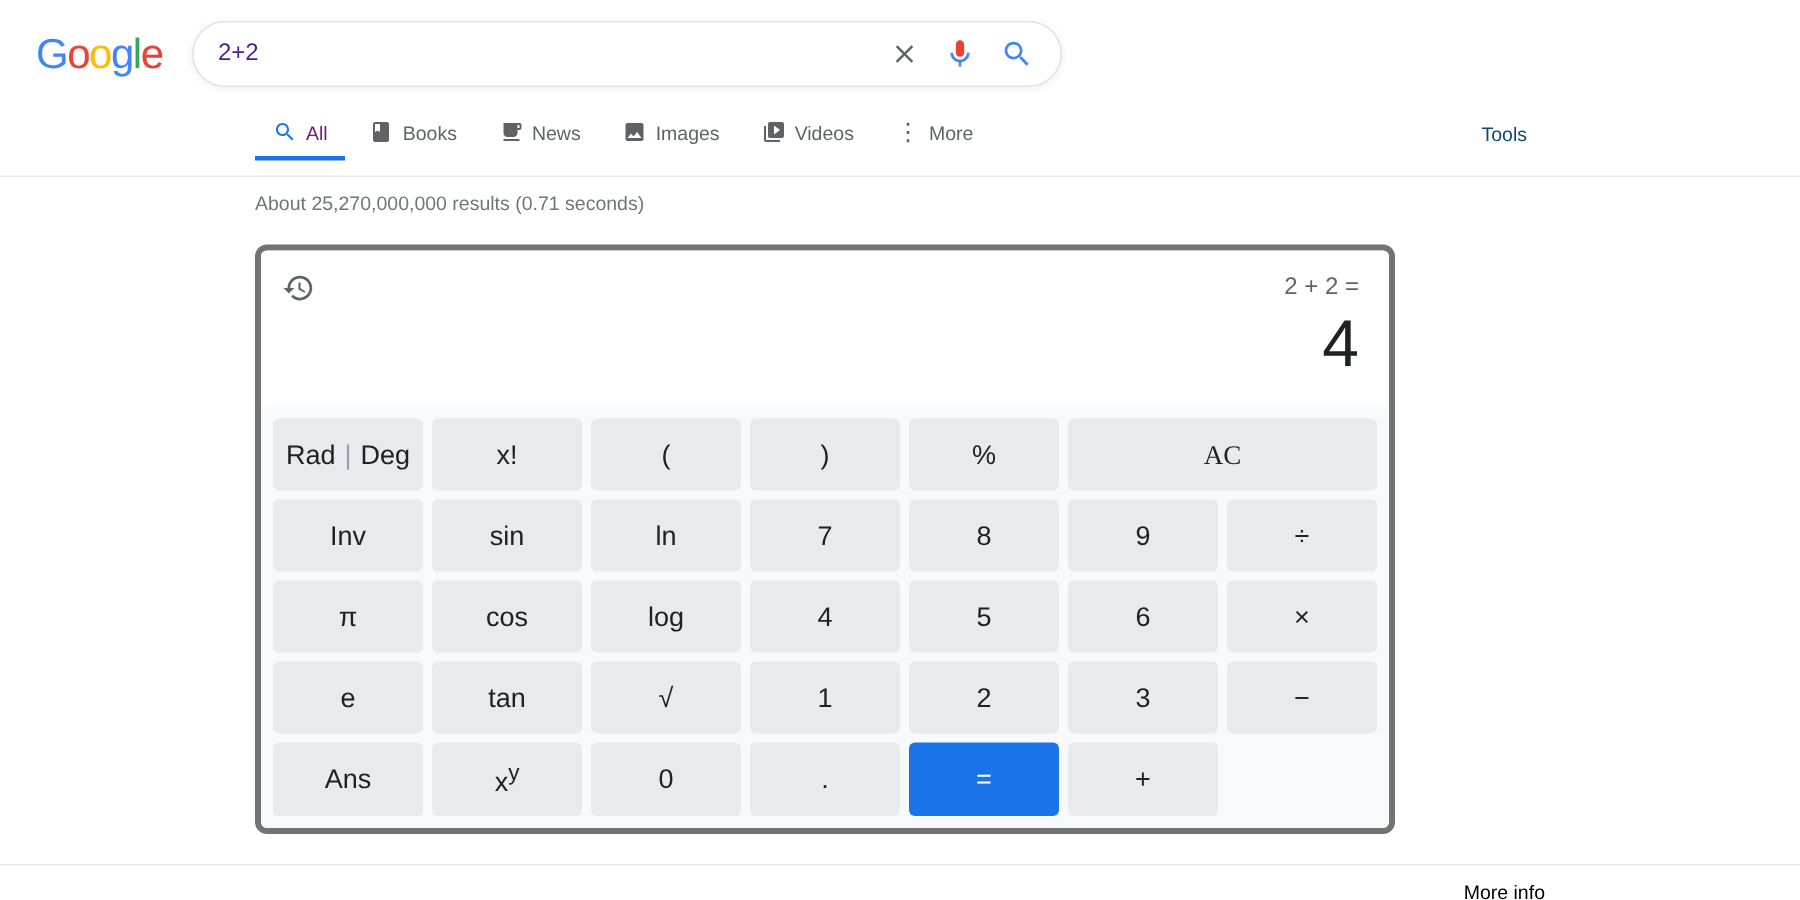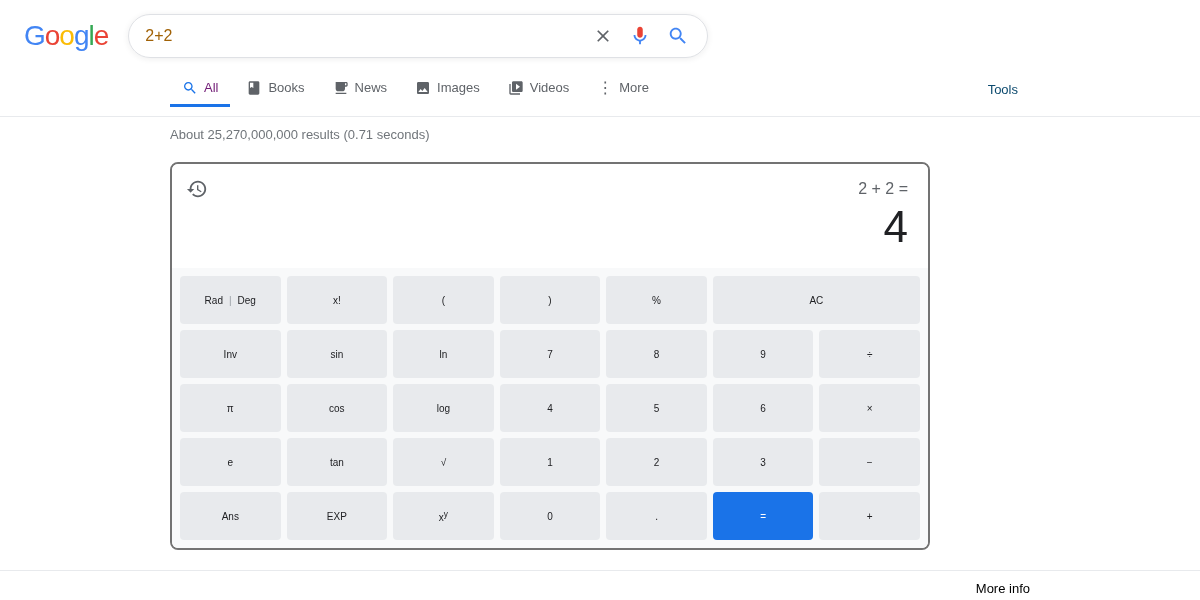--- a/index.html
+++ b/index.html
@@ -39,21 +39,21 @@
       padding: 8px 16px;
       width: 580px;
       gap: 10px;
       box-shadow: 0 1px 6px rgba(32,33,36,.08);
     }
     .search-input {
       flex: 1;
       border: none;
       outline: none;
       font-size: 16px;
-      color: #a16207;
+      color: #4c1d95;
     }
     .search-icons {
       display: flex;
       align-items: center;
       gap: 12px;
     }
     .icon-btn {
       background: none;
       border: none;
       cursor: pointer;
@@ -100,21 +100,21 @@
       padding: 10px 170px;
       font-size: 13px;
       color: #70757a;
     }
 
     
     .calculator-wrapper {
       padding: 10px 170px;
     }
     .calculator {
-      border: 2px solid #737373;
+      border: 4px solid #737373;
       border-radius: 8px;
       overflow: hidden;
       width: 760px;
     }
     .calc-display {
       background: #fff;
       padding: 16px 20px;
       min-height: 90px;
       position: relative;
       display: flex;
@@ -148,21 +148,21 @@
       display: grid;
       grid-template-columns: repeat(7, 1fr);
       gap: 6px;
     }
 
     .calc-btn {
       background: #e8eaed;
       border: none;
       border-radius: 4px;
       padding: 12px 8px;
-      font-size: 10px;
+      font-size: 18px;
       color: #202124;
       cursor: pointer;
       text-align: center;
       transition: background 0.1s;
       min-height: 48px;
     }
     .calc-btn.operator {
       background: #e8eaed;
     }
     .calc-btn.equals {
@@ -294,21 +294,21 @@
         <span class="rad-deg-container">
           <span>Rad</span>
           <span class="rad-deg-divider">|</span>
           <span>Deg</span>
         </span>
       </button>
       <button class="calc-btn">x!</button>
       <button class="calc-btn">(</button>
       <button class="calc-btn">)</button>
       <button class="calc-btn">%</button>
-      <button class="calc-btn" style="grid-column: span 2;">AC</button>
+      <button class="calc-btn" style="grid-column: span 2; font-family: Liberation Serif, serif;">AC</button>
 
       <button class="calc-btn">Inv</button>
       <button class="calc-btn">sin</button>
       <button class="calc-btn">ln</button>
       <button class="calc-btn">7</button>
       <button class="calc-btn">8</button>
       <button class="calc-btn">9</button>
       <button class="calc-btn operator">÷</button>
 
       <button class="calc-btn">π</button>
@@ -321,21 +321,20 @@
 
       <button class="calc-btn">e</button>
       <button class="calc-btn">tan</button>
       <button class="calc-btn">√</button>
       <button class="calc-btn">1</button>
       <button class="calc-btn">2</button>
       <button class="calc-btn">3</button>
       <button class="calc-btn operator">−</button>
 
       <button class="calc-btn">Ans</button>
-      <button class="calc-btn">EXP</button>
       <button class="calc-btn">x<sup>y</sup></button>
       <button class="calc-btn">0</button>
       <button class="calc-btn">.</button>
       <button class="calc-btn equals">=</button>
       <button class="calc-btn operator">+</button>
     </div>
   </div>
 </div>
 
 <div class="more-info">

